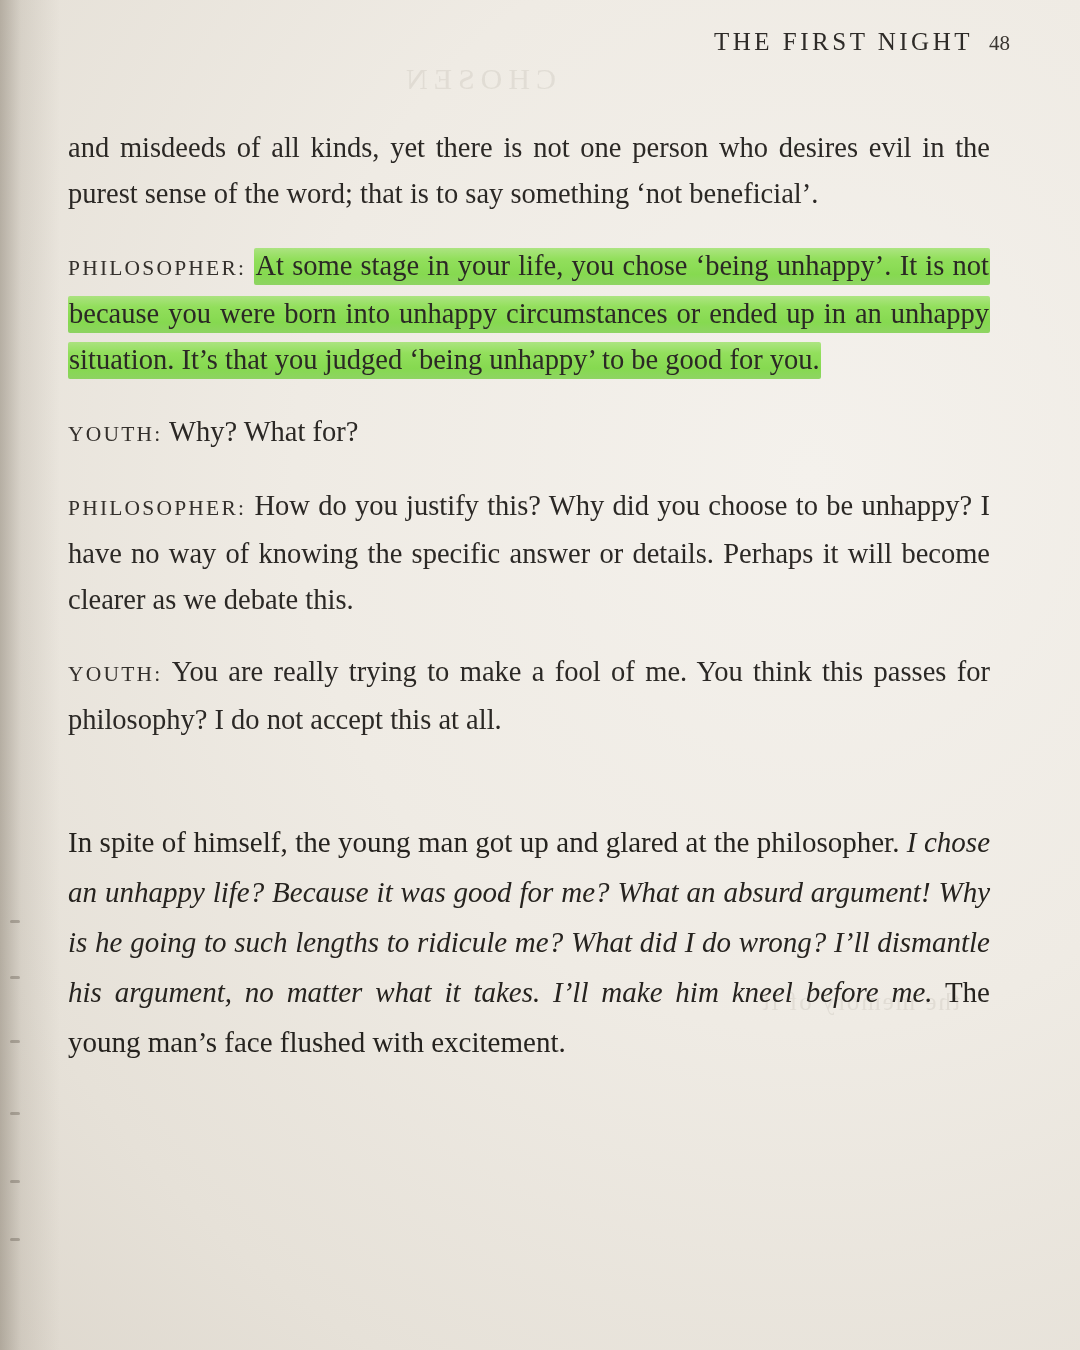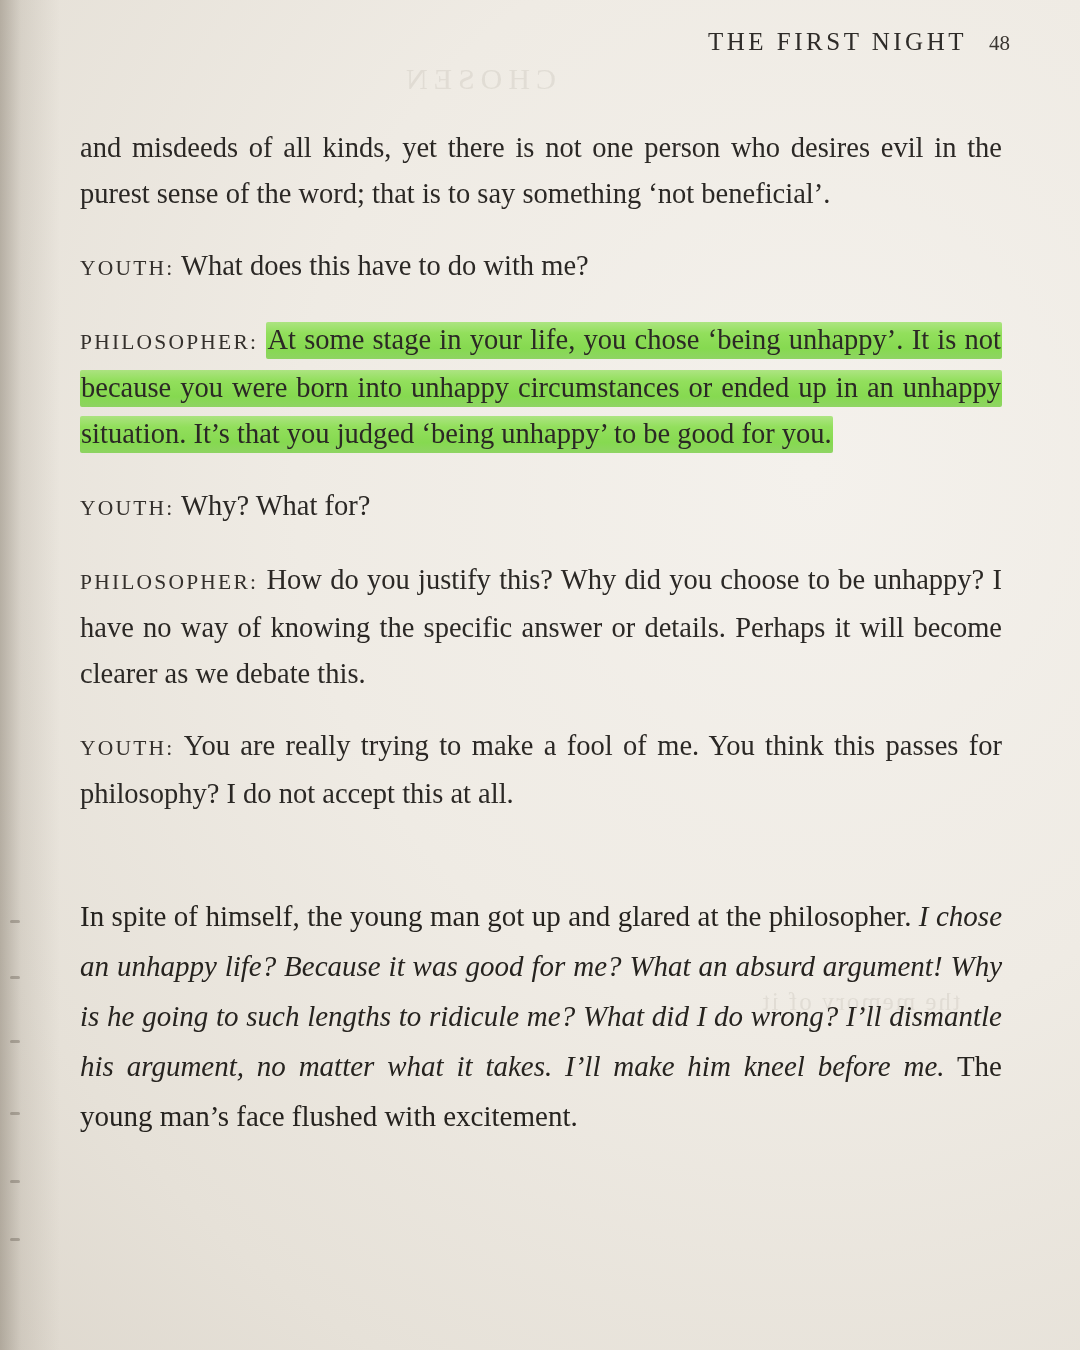--- a/index.html
+++ b/index.html
@@ -59,37 +59,37 @@
     pointer-events: none;
     user-select: none;
   }
 
   .running-head {
     position: absolute;
     top: 28px;
     right: 70px;
     display: flex;
     align-items: baseline;
-    gap: 22px;
+    gap: 16px;
     color: #2e2b28;
   }
   .running-head .title {
     font-size: 25px;
     letter-spacing: 3.5px;
     font-variant: small-caps;
     text-transform: uppercase;
   }
   .running-head .folio {
     font-size: 21px;
     color: #3a3631;
   }
 
   .body {
     position: absolute;
-    left: 80px;
+    left: 68px;
     top: 125px;
     width: 922px;
     color: #2b2825;
     font-size: 28.5px;
     line-height: 46px;
   }
 
   p.para {
     margin: 0 0 26px 0;
     text-align: justify;
@@ -151,24 +151,20 @@
     <span class="title">THE FIRST NIGHT</span>
     <span class="folio">48</span>
   </div>
 
   <div class="body">
 
     <p class="para">
       <span>and misdeeds of all kinds, yet there is not one person who desires evil in the purest sense of the word; that is to say something ‘not beneficial’.</span>
     </p>
 
-    <p class="para">
-      <span class="speaker">YOUTH</span><span class="speaker colon">:</span>
-      <span>What does this have to do with me?</span>
-    </p>
 
     <p class="para">
       <span class="speaker">PHILOSOPHER</span><span class="speaker colon">:</span>
       <span class="hl">At some stage in your life, you chose ‘being unhappy’. It is not because you were born into unhappy circumstances or ended up in an unhappy situation. It’s that you judged ‘being unhappy’ to be good for you.</span>
     </p>
 
     <p class="para">
       <span class="speaker">YOUTH</span><span class="speaker colon">:</span>
       <span>Why? What for?</span>
     </p>

